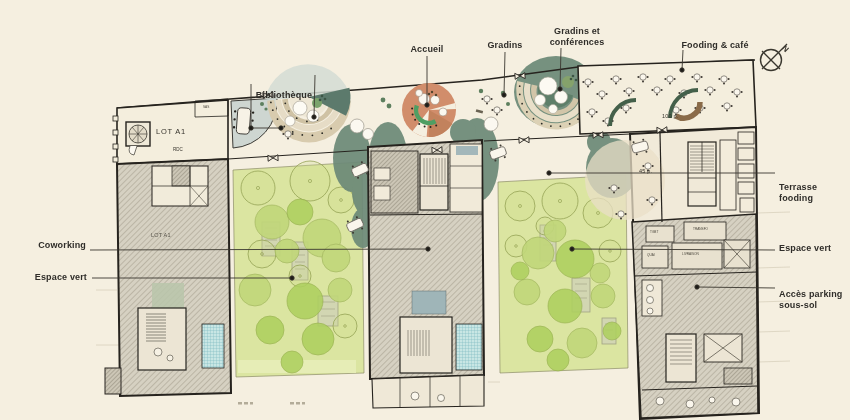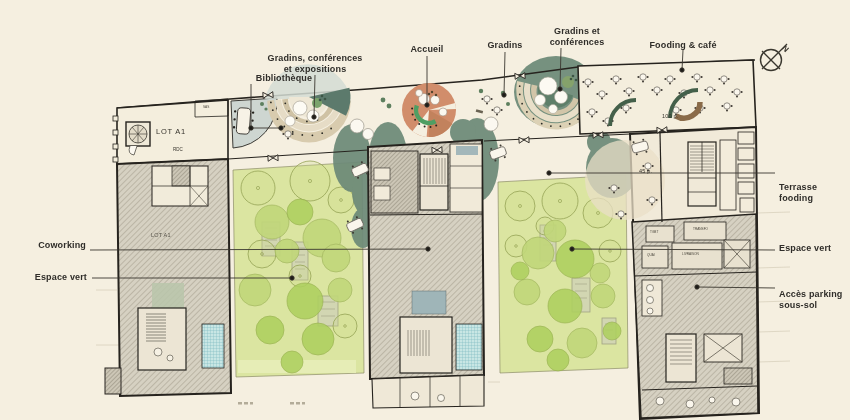--- a/index.html
+++ b/index.html
@@ -504,38 +504,34 @@
   <g fill="#b3ac99">
     <rect x="238" y="402" width="4" height="2.5"></rect>
         <rect x="244" y="402" width="4" height="2.5"></rect>
         <rect x="250" y="402" width="3" height="2.5"></rect>
     <rect x="290" y="402" width="4" height="2.5"></rect>
         <rect x="296" y="402" width="4" height="2.5"></rect>
         <rect x="302" y="402" width="3" height="2.5"></rect>
   </g>
 </svg>
 
-<div class="ann center" style="left:315px;top:53px;">
-  <span style="display:block">Gradins, conférences</span>
-  <span style="display:block">et expositions</span>
-</div>
-<div class="ann center" style="left:266px;top:73px;padding-left:36px;">
+<div class="ann center" style="left:266px;top:90px;padding-left:36px;">
   <span>Bibliothèque</span>
 </div>
 <div class="ann center" style="left:427px;top:44px;">
   <span>Accueil</span>
 </div>
 <div class="ann center" style="left:505px;top:40px;">
   <span>Gradins</span>
 </div>
 <div class="ann center" style="left:577px;top:26px;">
   <span style="display:block">Gradins et</span>
   <span style="display:block">conférences</span>
 </div>
-<div class="ann center" style="left:683px;top:40px;">
+<div class="ann center" style="left:715px;top:40px;">
   <span>Fooding &amp; café</span>
 </div>
 <div class="ann" style="left:779px;top:162px;margin-top:20px;">
   <span style="display:block">Terrasse</span>
   <span style="display:block">fooding</span>
 </div>
 <div class="ann" style="left:779px;top:243px;">
   <span>Espace vert</span>
 </div>
 <div class="ann" style="left:779px;top:277px;margin-top:12px;">

